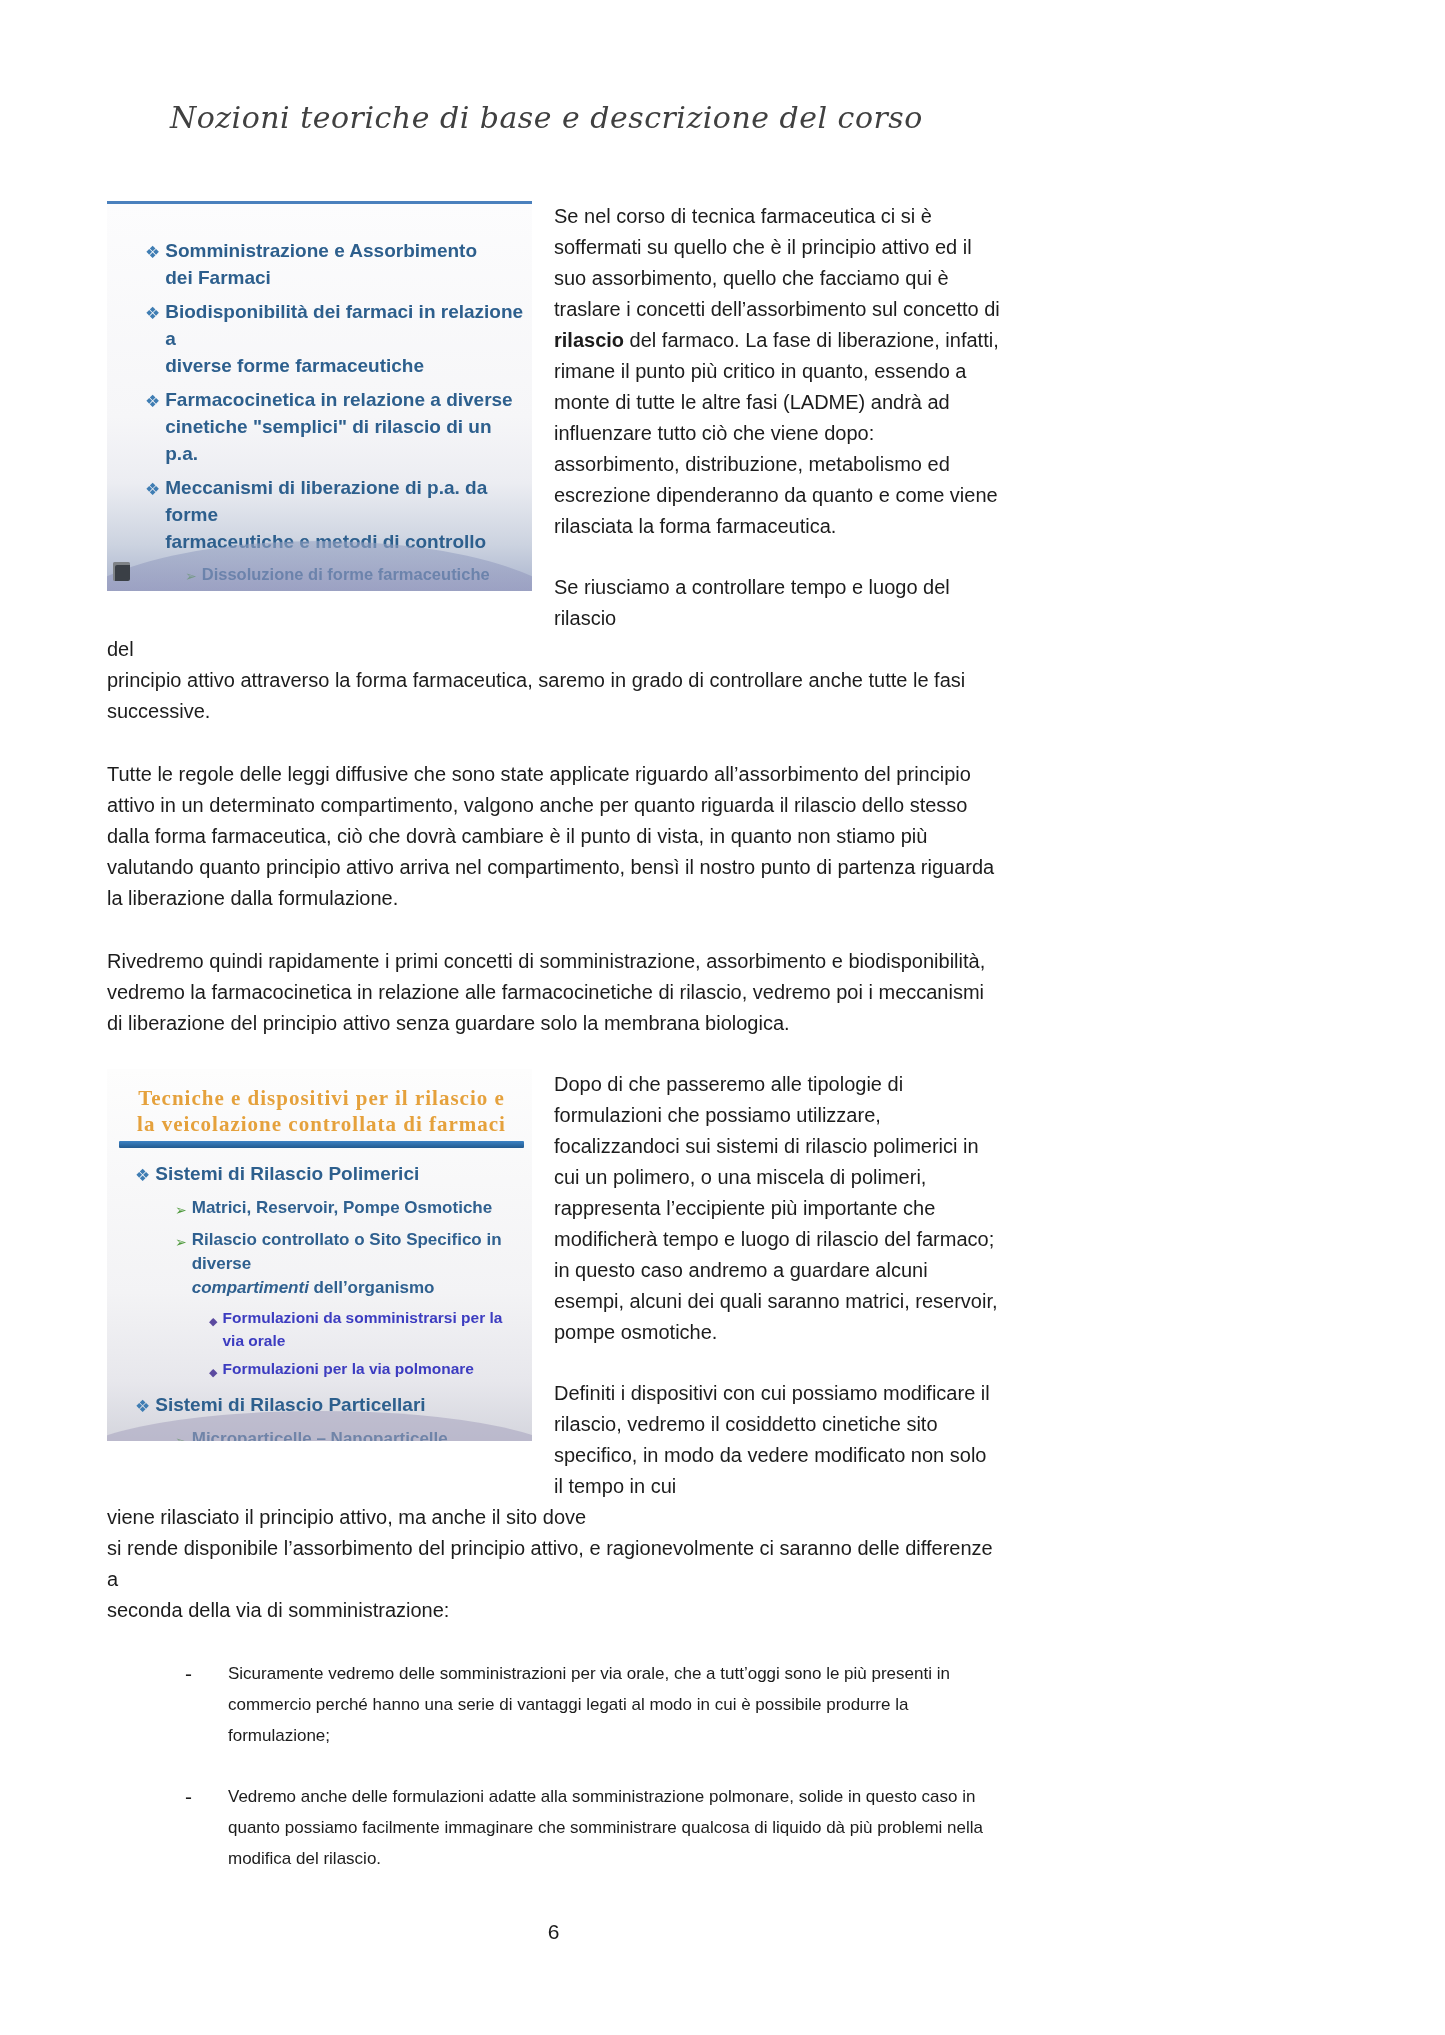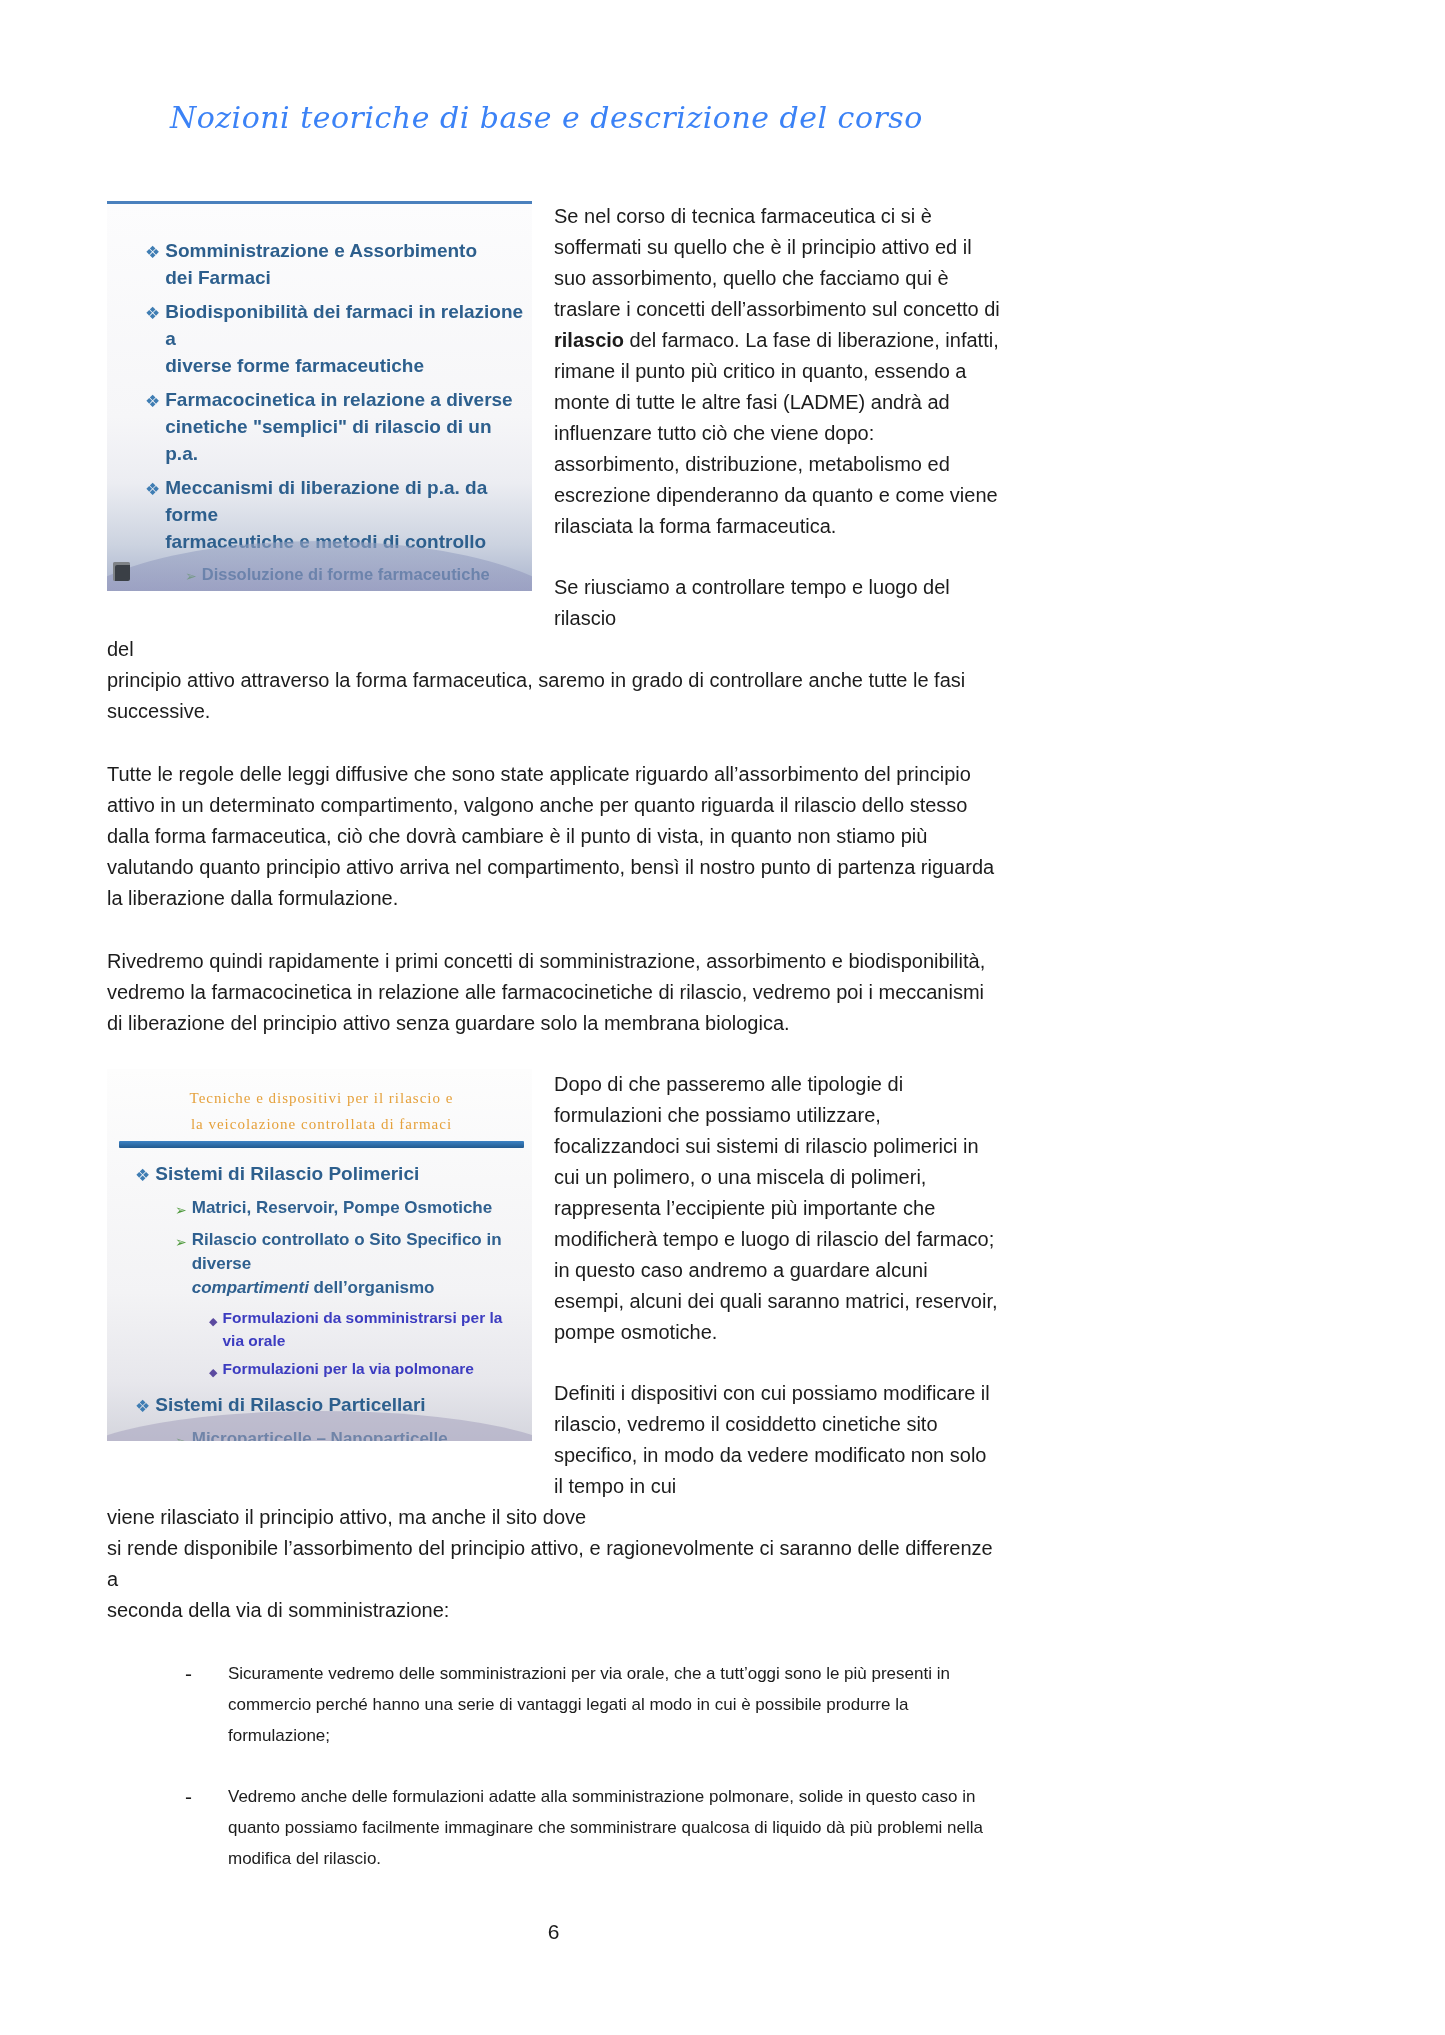--- a/index.html
+++ b/index.html
@@ -6,21 +6,21 @@
   body{
     width:1445px;height:2035px;position:relative;
     font-family:"Liberation Sans",sans-serif;color:#1c1c1c;
     -webkit-font-smoothing:antialiased;overflow:hidden;
   }
   .content{position:absolute;left:107px;top:0;width:893px;}
 
   .doc-title{
     margin:100px 0 0 63px;
     font-family:"DejaVu Serif",serif;font-style:italic;font-weight:400;
-    font-size:30px;color:#3b82f6;letter-spacing:.5px;
+    font-size:30px;color:#404040;letter-spacing:.5px;
   }
 
   
   .para{font-size:20px;line-height:31px;margin:0;}
   .pre{white-space:pre-line;}
   .spacer30{height:30px;}
 
   
   .row{display:flex;align-items:flex-start;gap:22px;}
   .row1{margin-top:66px;}
@@ -68,22 +68,22 @@
 
   .lvl2{color:#2f608f;font-size:16.5px;line-height:24px;margin:6px 0 6px 40px;}
   .lvl2 .bul{color:#4e9a3c;font-size:14px;margin:2px 5px 0 0;}
 
   .slide2 .lvl1{margin-left:18px;}
   .slide2 .lvl2{margin-left:58px;font-size:17px;}
   .lvl3{color:#3c3cc0;font-size:15.5px;line-height:23px;margin:5px 0 5px 92px;}
   .lvl3 .bul{color:#5b4aa0;font-size:11px;margin:4px 5px 0 0;}
 
   .slide2-title{
-    font-family:"Liberation Serif",serif;font-weight:normal;
-    font-size:15px;line-height:26px;letter-spacing:1px;
+    font-family:"Liberation Serif",serif;font-weight:bold;
+    font-size:21px;line-height:26px;letter-spacing:1px;
     color:#e5a13c;text-align:center;white-space:pre-line;
     margin:0 4px 4px 4px;
   }
   .slide2-bar{height:7px;margin:0 2px 12px 2px;
     background:linear-gradient(180deg,#3c82c4,#225a8f);border-radius:1px;}
 
   
   .dash-list{margin-top:32px;}
   .dash-item{display:flex;margin-bottom:30px;}
   .dash-item .dash{flex:0 0 43px;padding-left:78px;font-size:21px;line-height:31px;}

